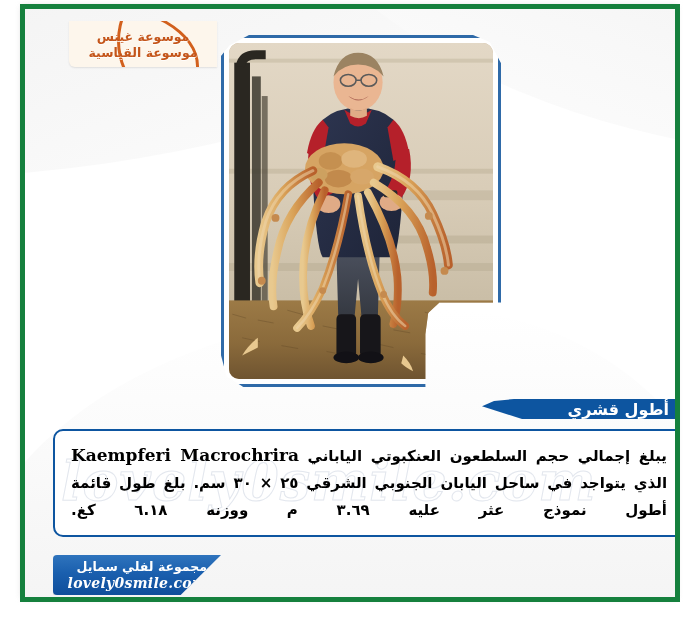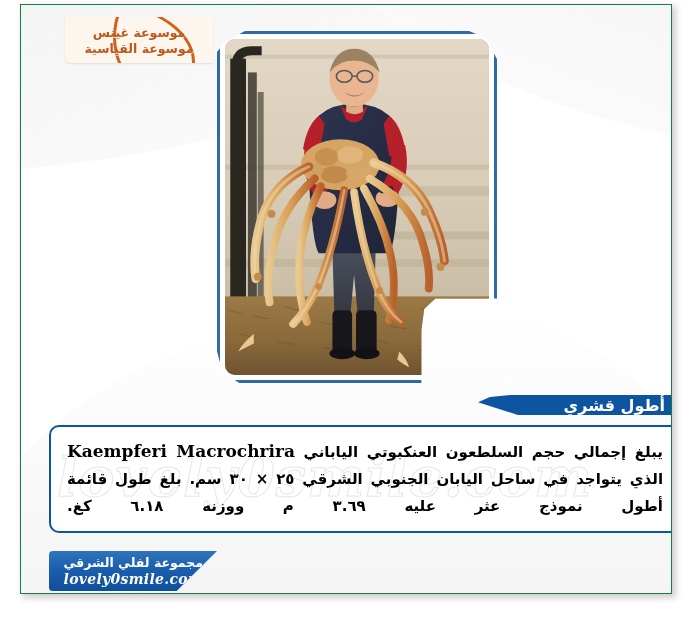--- a/index.html
+++ b/index.html
@@ -32,21 +32,21 @@
     filter: blur(3px);
   }
 
   #card {
     position: absolute;
     left: 20px;
     top: 4px;
     width: 650px;
     height: 588px;
     background: #ffffff;
-    border: 1px solid #15803d;
+    border: 5px solid #15803d;
     overflow: hidden;
   }
 
   
   .swoosh {
     position: absolute;
     pointer-events: none;
   }
   .swoosh-a {
     left: -140px;
@@ -403,19 +403,19 @@
 
     <div id="desc-panel">
       <div id="desc-watermark">lovely0smile.com</div>
       <div id="desc-text">
         <span>يبلغ إجمالي حجم السلطعون العنكبوتي الياباني </span><span class="latin">Kaempferi Macrochrira</span><span> الذي يتواجد في ساحل اليابان الجنوبي الشرقي ٢٥ × ٣٠ سم. بلغ طول قائمة أطول نموذج عثر عليه ٣.٦٩ م ووزنه ٦.١٨ كغ.</span>
       </div>
     </div>
 
     <div id="footer-badge">
       <div class="fb-inner">
-        <div class="fb-ar">مجموعة لفلي الشرقي</div>
+        <div class="fb-ar">مجموعة لفلي سمايل</div>
         <div class="fb-url">lovely0smile.com</div>
       </div>
     </div>
 
   </div>
 </div>
 
 </body></html>

